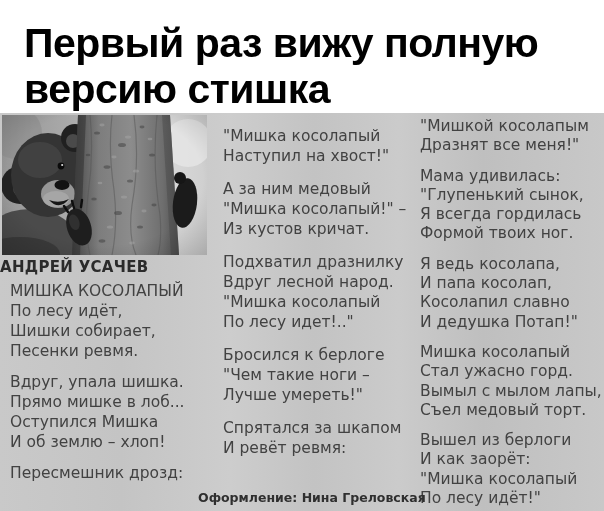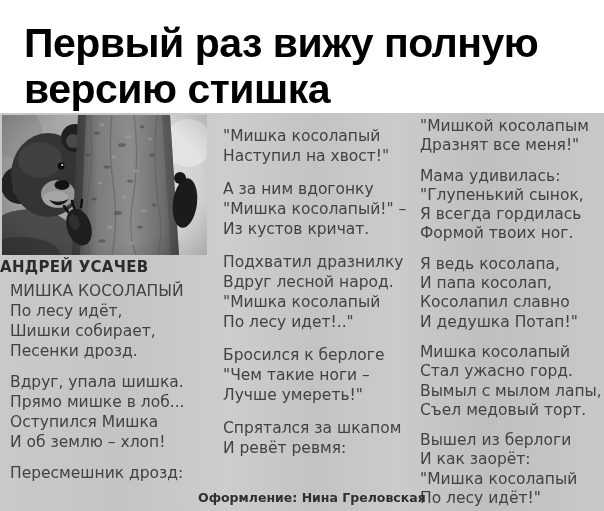--- a/index.html
+++ b/index.html
@@ -139,40 +139,40 @@
       </svg>
     </div>
 
     <div class="author">АНДРЕЙ УСАЧЕВ</div>
 
     <div class="col left-col">
       <p class="stanza">
         <span class="line">МИШКА КОСОЛАПЫЙ</span>
         <span class="line">По лесу идёт,</span>
         <span class="line">Шишки собирает,</span>
-        <span class="line">Песенки дрозд.</span>
+        <span class="line">Песенки ревмя.</span>
       </p>
       <p class="stanza">
         <span class="line">Вдруг, упала шишка.</span>
         <span class="line">Прямо мишке в лоб...</span>
         <span class="line">Оступился Мишка</span>
         <span class="line">И об землю – хлоп!</span>
       </p>
       <p class="stanza">
         <span class="line">Пересмешник дрозд:</span>
       </p>
     </div>
 
     <div class="col mid-col">
       <p class="stanza">
         <span class="line">"Мишка косолапый</span>
         <span class="line">Наступил на хвост!"</span>
       </p>
       <p class="stanza">
-        <span class="line">А за ним вдогонку</span>
+        <span class="line">А за ним медовый</span>
         <span class="line">"Мишка косолапый!" –</span>
         <span class="line">Из кустов кричат.</span>
       </p>
       <p class="stanza">
         <span class="line">Подхватил дразнилку</span>
         <span class="line">Вдруг лесной народ.</span>
         <span class="line">"Мишка косолапый</span>
         <span class="line">По лесу идет!.."</span>
       </p>
       <p class="stanza">

